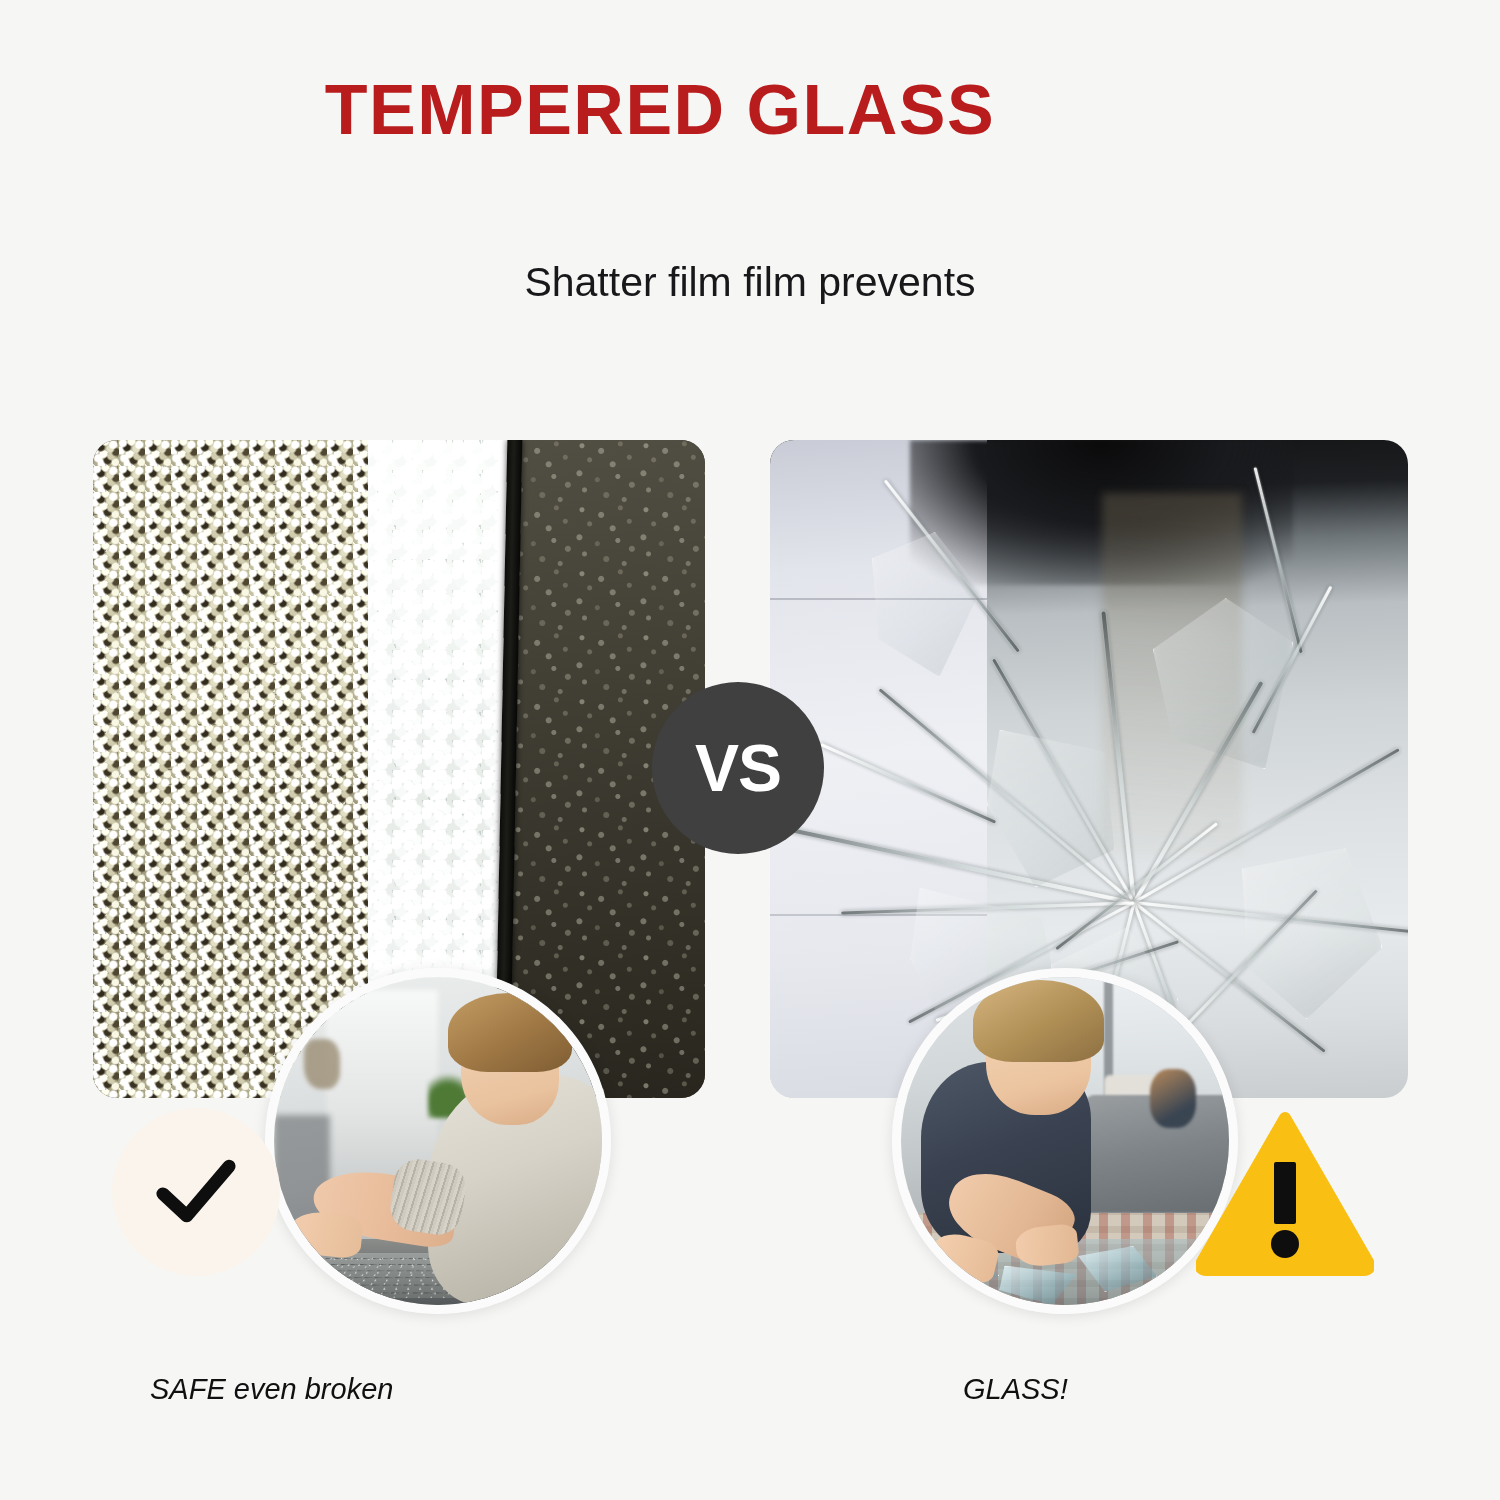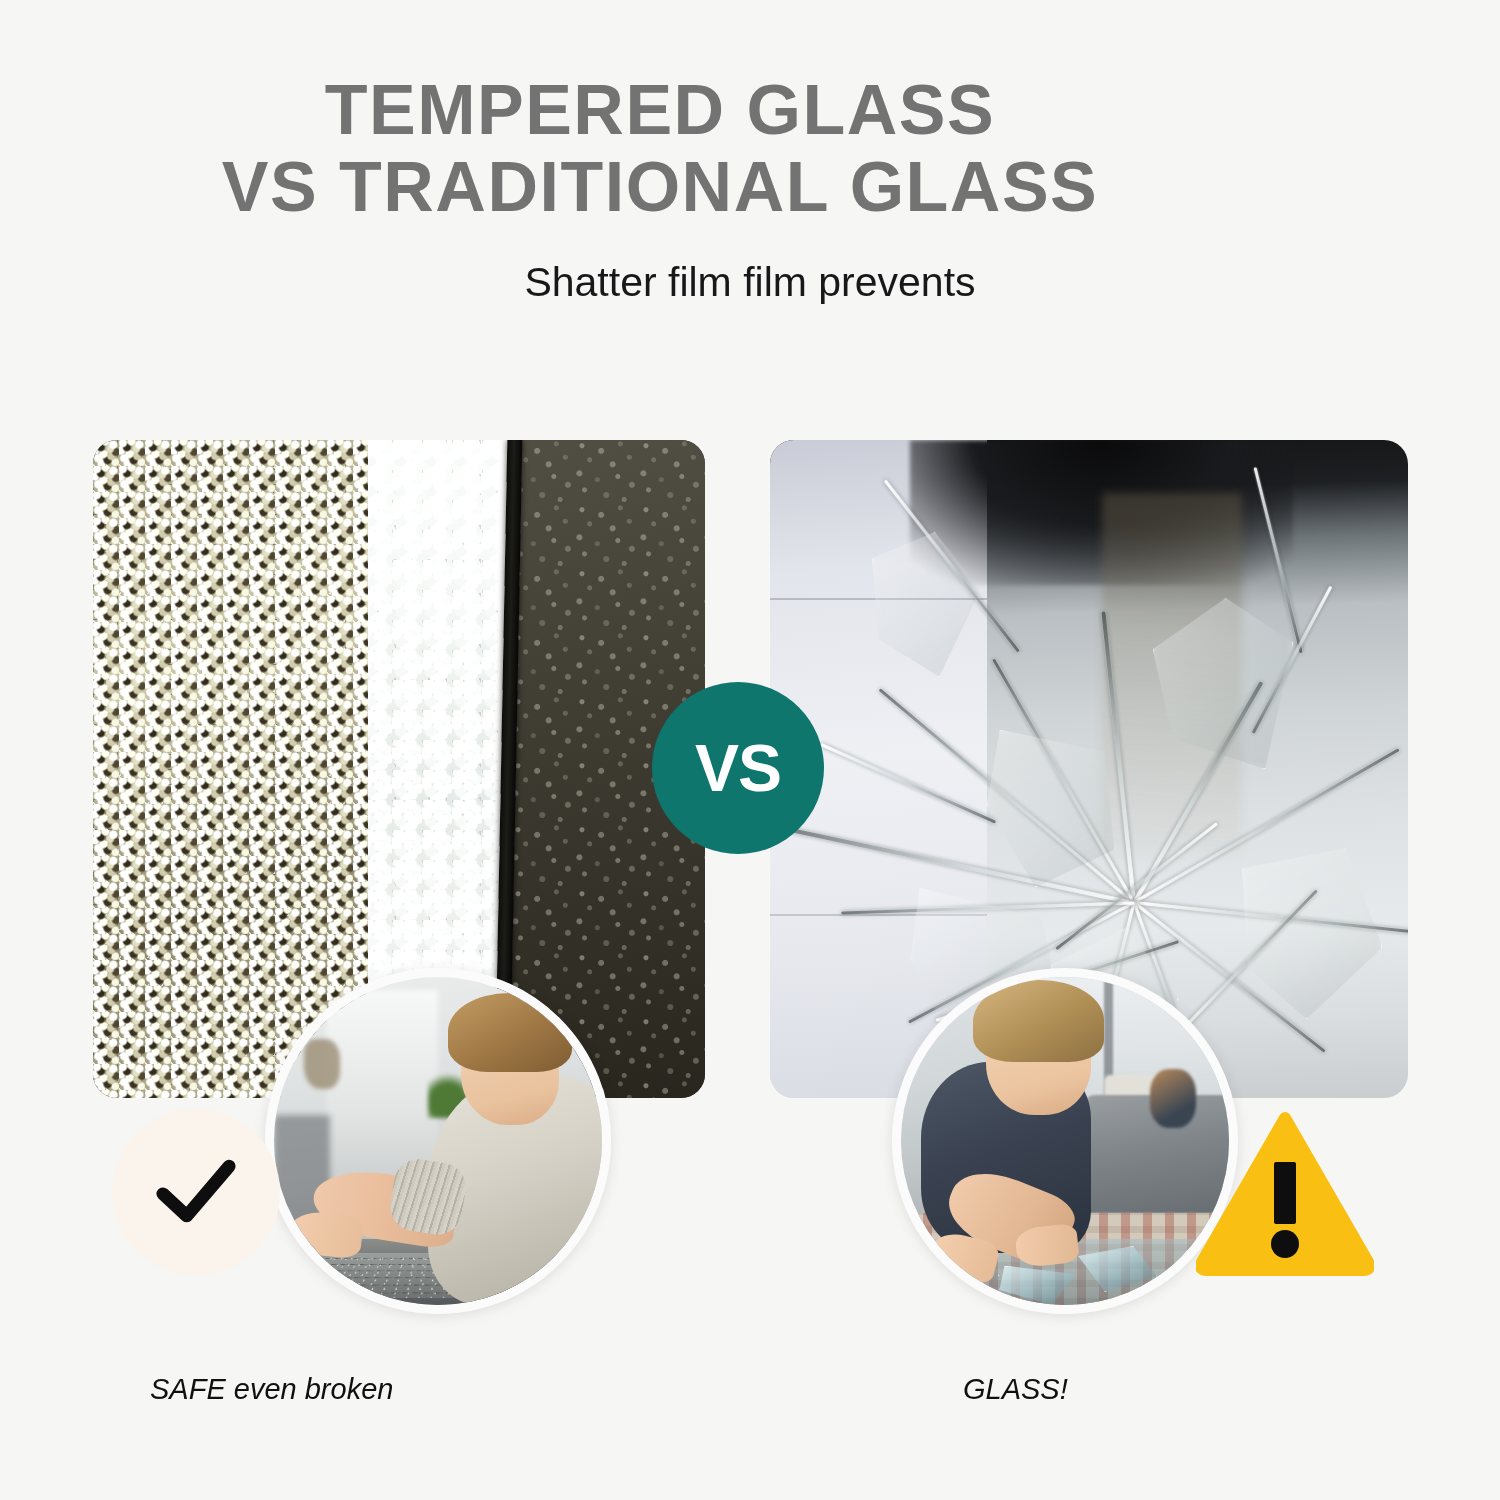--- a/index.html
+++ b/index.html
@@ -13,21 +13,21 @@
   }
 
   
   .headline{
     position:absolute; left:0; top:72px; width:1320px;
     text-align:center;
     font-weight:bold;
     font-size:70px;
     line-height:1.10;
     letter-spacing:1.5px;
-    color:#737373;
+    color:#b91c1c;
   }
   .headline .hl-line{ display:block; }
   .subhead{
     position:absolute; left:0; top:255px; width:1500px;
     text-align:center;
     font-size:41px;
     line-height:1.32;
     color:#18181a;
     font-weight:400;
   }
@@ -181,21 +181,21 @@
     border:1.6px solid rgba(255,255,255,.62);
     box-shadow:inset 0 0 10px rgba(255,255,255,.22);
   }
 
   
   #vs-badge{
     position:absolute;
     left:652px; top:682px;
     width:172px; height:172px;
     border-radius:50%;
-    background:#0f766e;
+    background:#404040;
     display:flex; align-items:center; justify-content:center;
     z-index:40;
   }
   #vs-badge .vs-text{
     color:#ffffff;
     font-weight:bold;
     font-size:66px;
     letter-spacing:-1px;
     line-height:1;
   }
@@ -415,21 +415,20 @@
     font-style:italic;
   }
   #caption-left { left:150px;  top:1373px; }
   #caption-right{ left:963px;  top:1373px; }
 </style>
 </head>
 <body>
 
 <h1 class="headline">
   <span class="hl-line">TEMPERED GLASS</span>
-  <span class="hl-line">VS TRADITIONAL GLASS</span>
 </h1>
 
 <p class="subhead">
   <span class="sub-line">Shatter film film prevents</span>
 </p>
 
 <div class="panel" id="panel-left" aria-label="Shattered tempered glass panel held together in a dense crystalline dicing pattern inside a black window frame, gravel ground behind">
   <div class="lp-base"></div>
   <div class="lp-gravel"></div>
   <div class="lp-brightband"></div>

